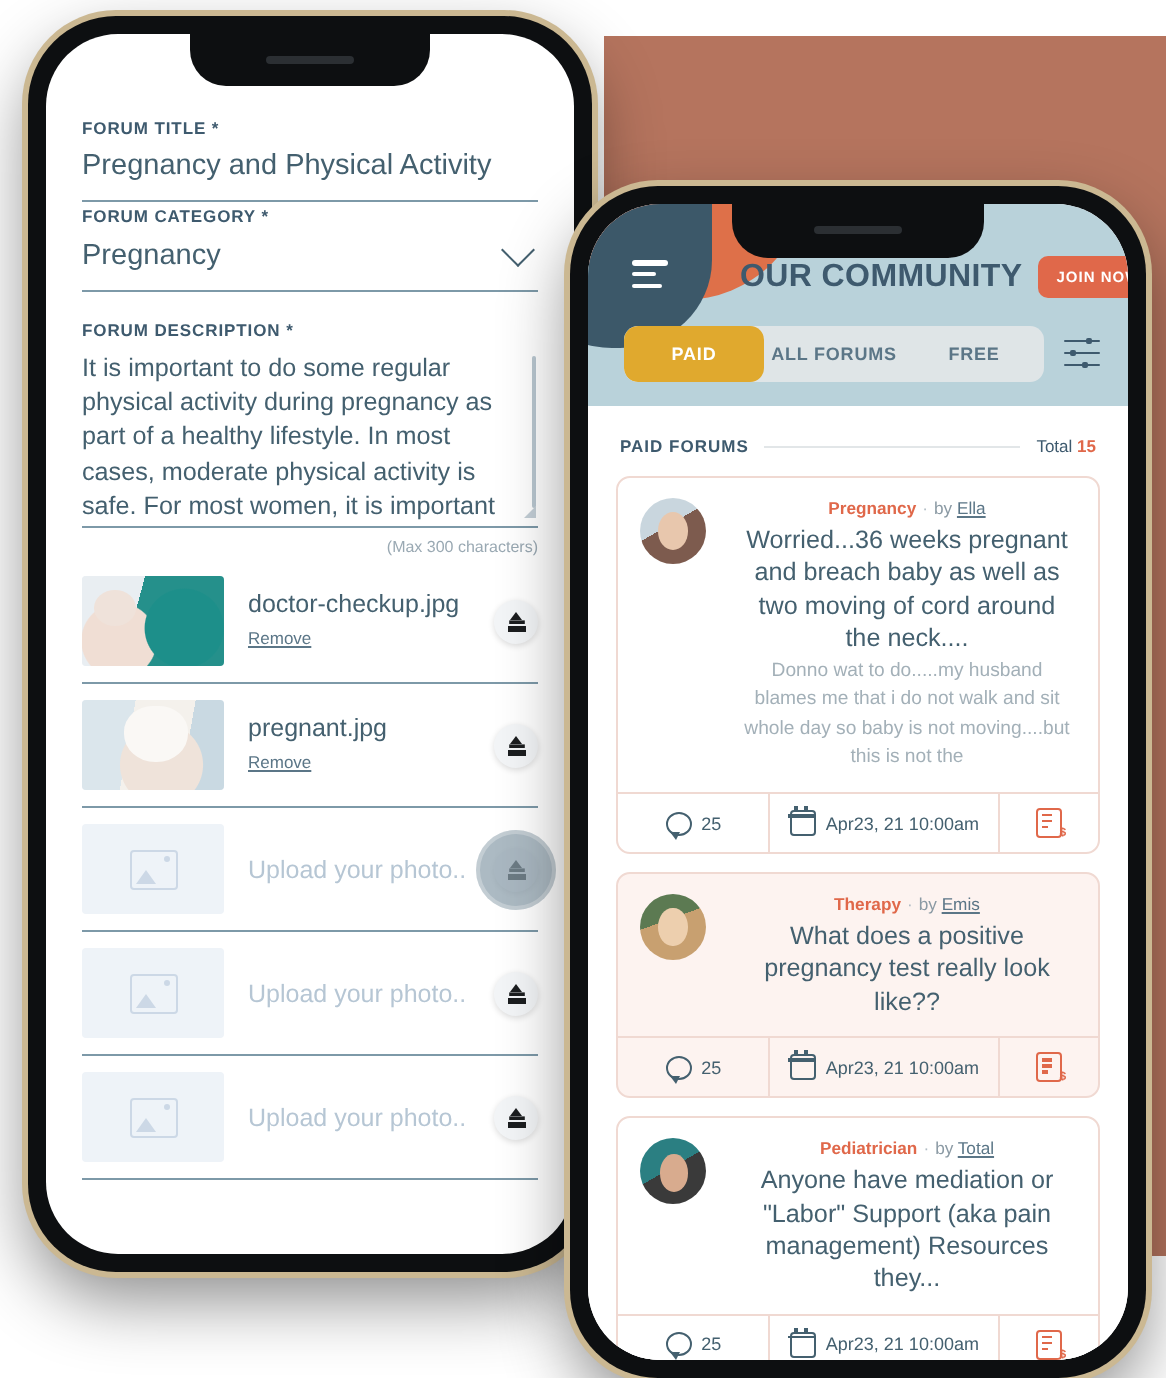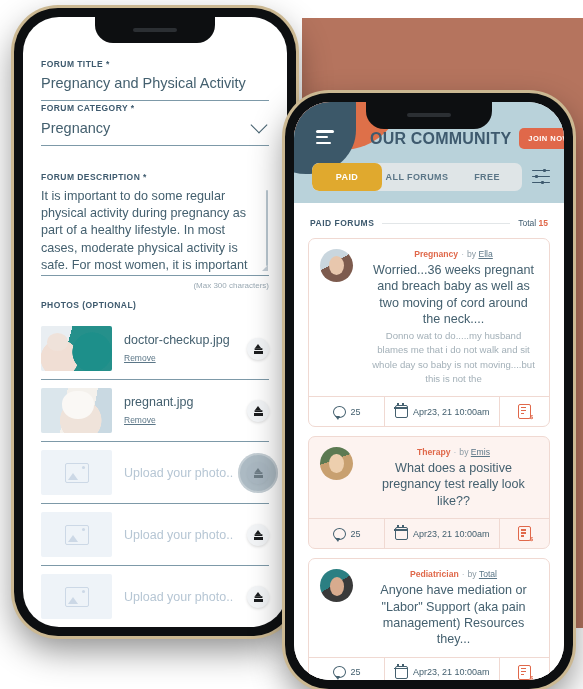--- a/index.html
+++ b/index.html
@@ -303,31 +303,30 @@
       </div>
 
       <div class="fld">
         <div class="fld-label">FORUM CATEGORY *</div>
         <div class="fld-value fld-underline select-row">
           <span>Pregnancy</span>
           <span class="chev"></span>
         </div>
       </div>
 
-      <div class="fld" style="margin-top:26px;">
+      <div class="fld" style="margin-top:14px;">
         <div class="fld-label">FORUM DESCRIPTION *</div>
         <div class="desc-wrap fld-underline">
           <div class="desc-text">It is important to do some regular physical activity during pregnancy as part of a healthy lifestyle. In most cases, moderate physical activity is safe. For most women, it is important to do some regular physical</div>
           <div class="desc-scroll"></div>
           <div class="resize"></div>
         </div>
         <div class="maxchars">(Max 300 characters)</div>
       </div>
 
-      <div class="photos-label">PHOTOS (OPTIONAL)</div>
 
       <div class="photo-row">
         <div class="thumb">
             <div class="img-doctor"></div>
           </div>
         <div class="photo-meta">
           <div class="photo-name">doctor-checkup.jpg</div>
           <div class="photo-remove">Remove</div>
         </div>
         <div class="up-btn">

